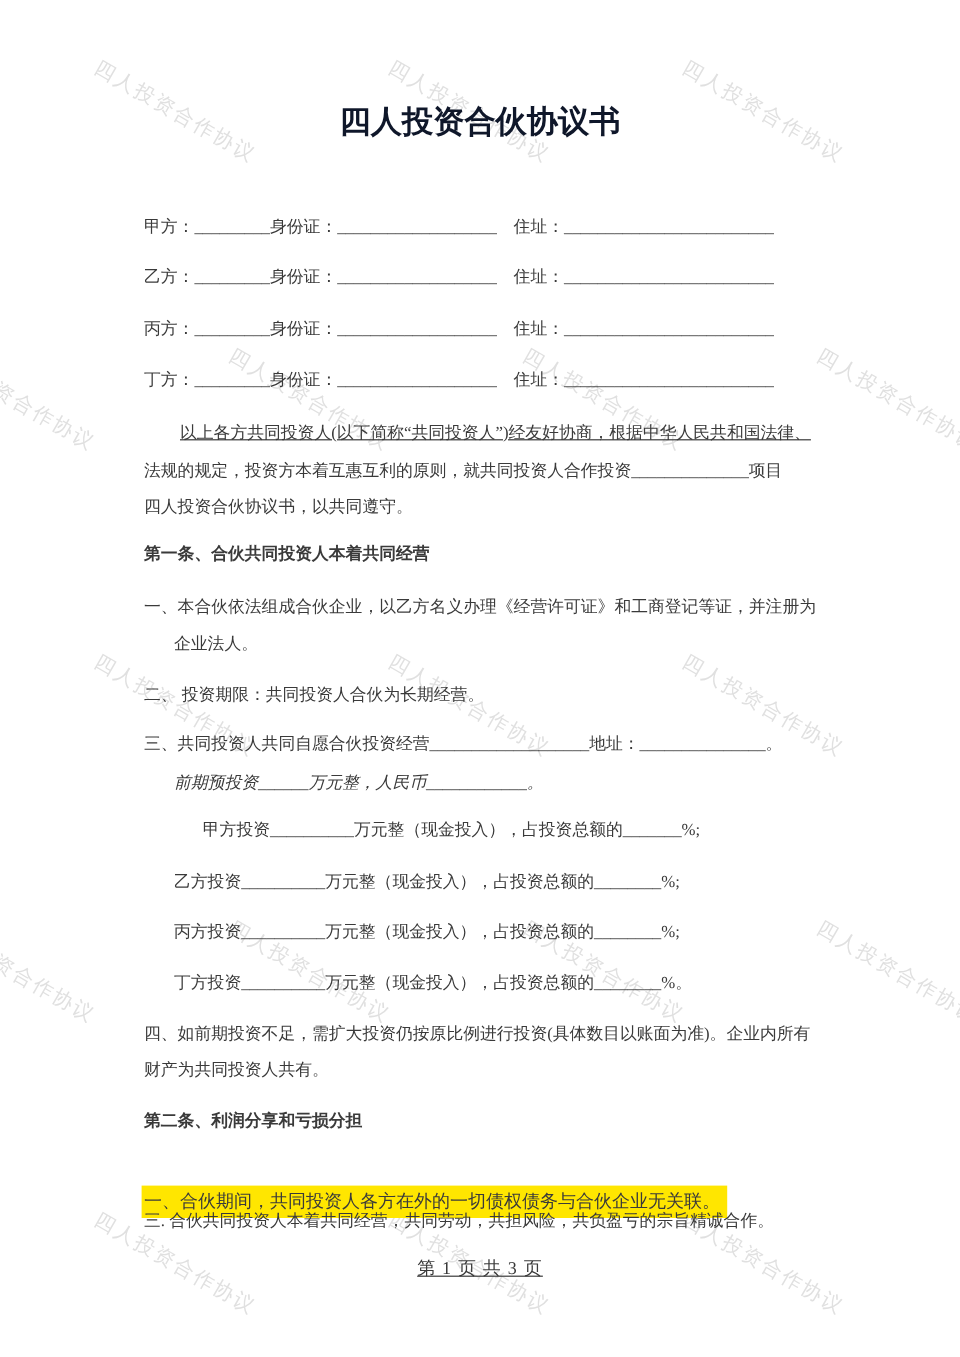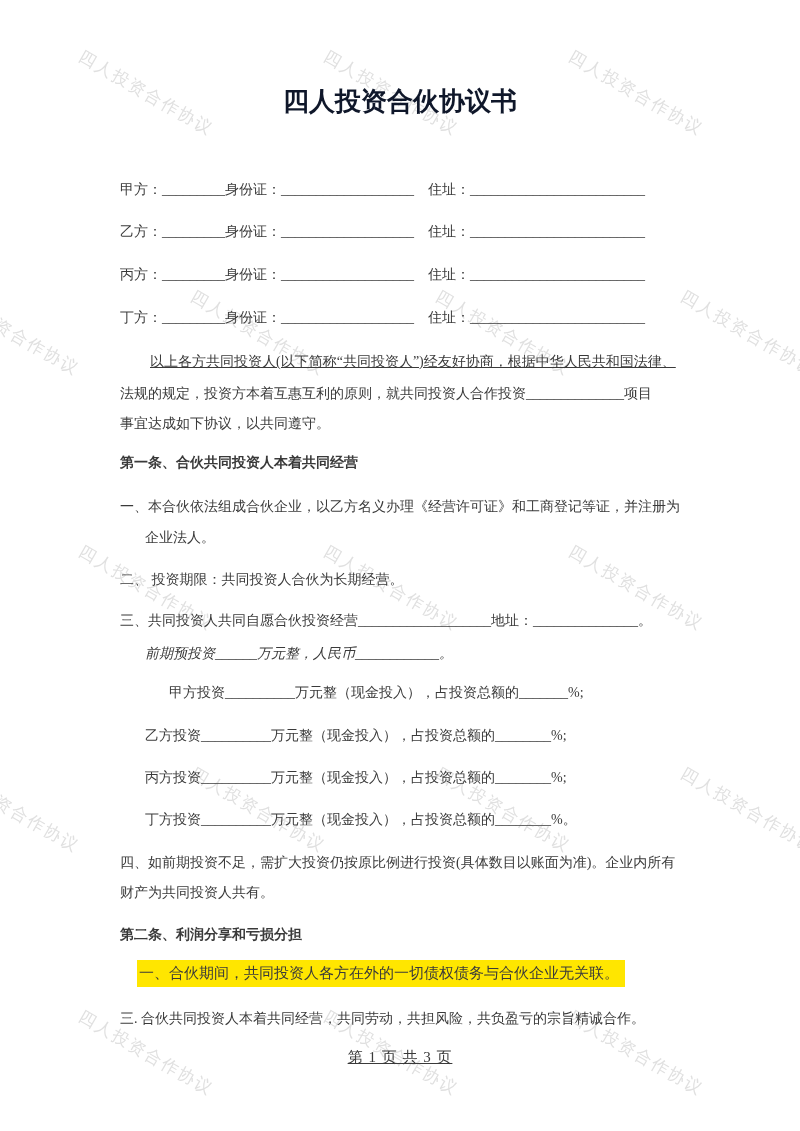--- a/index.html
+++ b/index.html
@@ -40,21 +40,21 @@
     position: absolute;
     left: 0; top: 84px;
     width: 100%;
     text-align: center;
     font-family: "Liberation Sans", "DejaVu Sans", sans-serif;
     font-size: 26px;
     font-weight: bold;
     color: #0f172a;
     z-index: 1;
   }
-  .hl-wrap { position: absolute; left: 118px; top: 960px; z-index: 1; margin-left: 19px; }
+  .hl-wrap { position: absolute; left: 118px; top: 988px; z-index: 1; }
   .hl {
     display: inline-block;
     background: #ffe600;
     padding: 4px 6px 4px 2px;
     font-size: 15px;
     white-space: nowrap;
   }
   .footer {
     position: absolute;
     left: 0; top: 1048px;
@@ -91,21 +91,21 @@
 
   <div class="title">四人投资合伙协议书</div>
 
   <div class="ln" style="top:180px;">甲方：_________身份证：___________________　住址：_________________________</div>
   <div class="ln" style="top:222px;">乙方：_________身份证：___________________　住址：_________________________</div>
   <div class="ln" style="top:265px;">丙方：_________身份证：___________________　住址：_________________________</div>
   <div class="ln" style="top:308px;">丁方：_________身份证：___________________　住址：_________________________</div>
 
   <div class="ln first-indent" style="top:352px;text-decoration:underline;">以上各方共同投资人(以下简称“共同投资人”)经友好协商，根据中华人民共和国法律、</div>
   <div class="ln" style="top:384px;">法规的规定，投资方本着互惠互利的原则，就共同投资人合作投资______________项目</div>
-  <div class="ln" style="top:414px;">事宜达成如下协议，以共同遵守。</div>
+  <div class="ln" style="top:414px;">四人投资合伙协议书，以共同遵守。</div>
 
   <div class="ln bold" style="top:453px;">第一条、合伙共同投资人本着共同经营</div>
   <div class="ln" style="top:497px;">一、本合伙依法组成合伙企业，以乙方名义办理《经营许可证》和工商登记等证，并注册为</div>
   <div class="ln indent" style="top:528px;">企业法人。</div>
   <div class="ln" style="top:570px;">二、 投资期限：共同投资人合伙为长期经营。</div>
   <div class="ln" style="top:611px;">三、共同投资人共同自愿合伙投资经营___________________地址：_______________。</div>
   <div class="ln indent" style="top:644px;font-style:italic;">前期预投资______万元整，人民币____________。</div>
   <div class="ln indent" style="top:683px;margin-left:24px;">甲方投资__________万元整（现金投入），占投资总额的_______%;</div>
   <div class="ln indent" style="top:726px;">乙方投资__________万元整（现金投入），占投资总额的________%;</div>
   <div class="ln indent" style="top:768px;">丙方投资__________万元整（现金投入），占投资总额的________%;</div>

